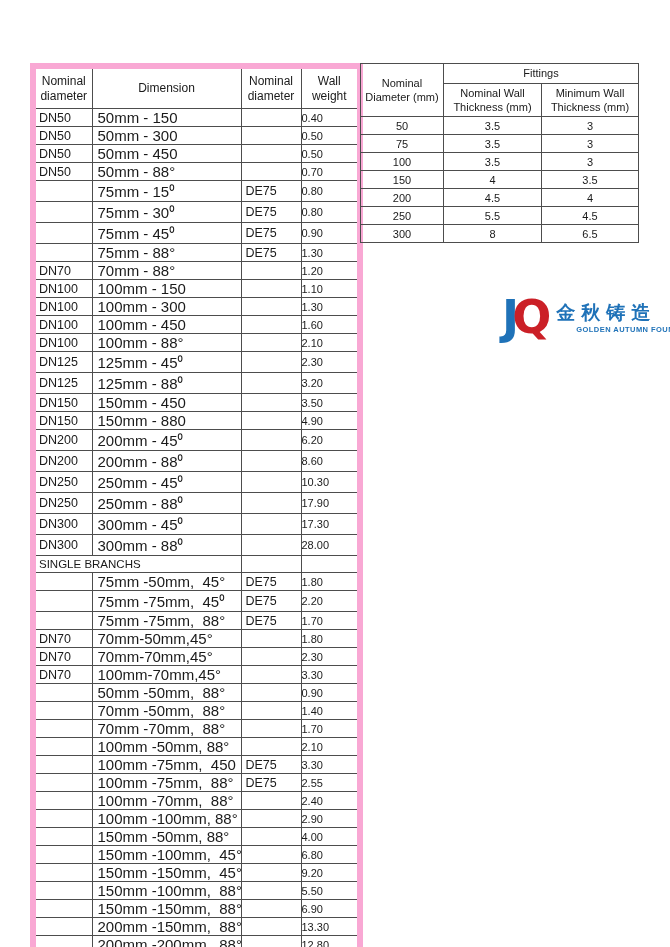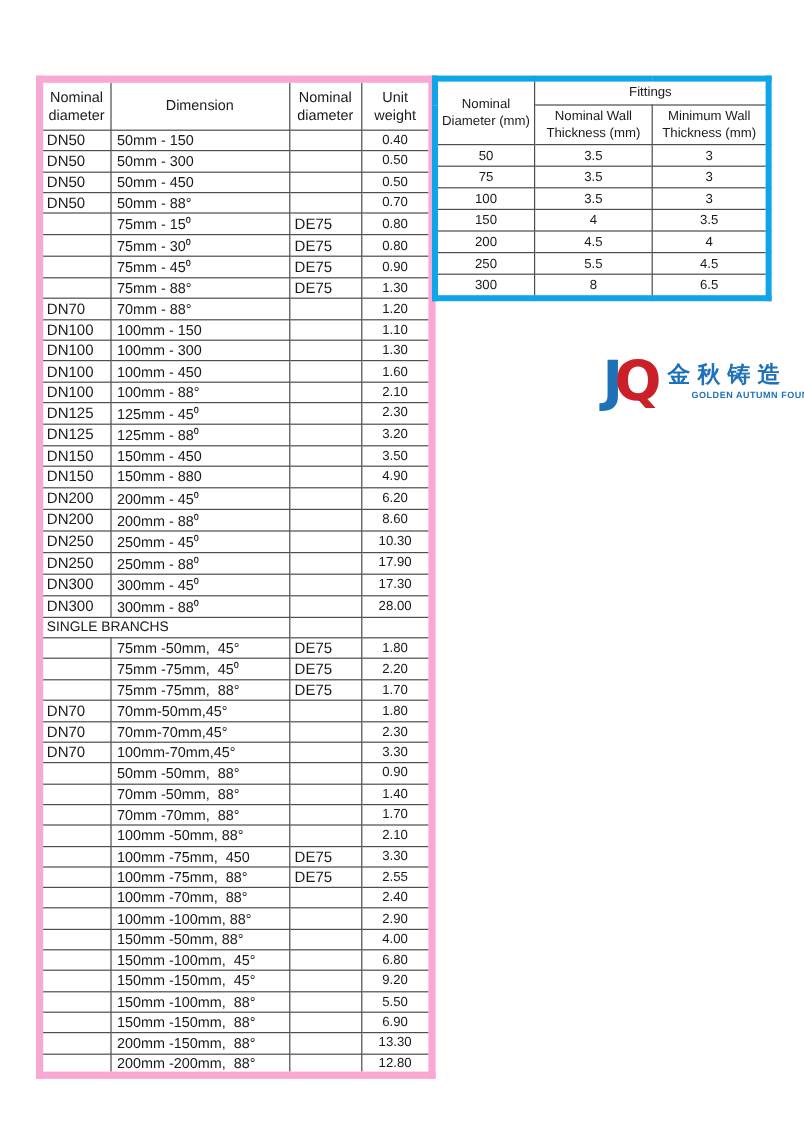--- a/index.html
+++ b/index.html
@@ -14,29 +14,29 @@
     border:6px solid #f9a8d4;
   }
   .main-table th,.main-table td{
     border:1px solid #4d4d4d;padding:0;overflow:hidden;vertical-align:middle;
   }
   .main-table thead th{
     height:39px;font-size:12px;font-weight:normal;text-align:center;line-height:1.25;
   }
   .main-table tbody tr{height:17.3px;padding-left:24px;}
   .main-table td.dn{font-size:12.5px;padding-left:3px;}
-  .main-table td.dim{font-size:12px;padding-left:5px;white-space:pre;}
+  .main-table td.dim{font-size:15px;padding-left:5px;white-space:pre;}
   .main-table td.de{font-size:12.5px;padding-left:4px;}
-  .main-table td.wt{font-size:11px;text-align:center;}
+  .main-table td.wt{font-size:11px;text-align:left;}
   .main-table td.section{font-size:11.5px;margin-left:38px;}
   
   .fittings-table{
     position:absolute;left:360px;top:63px;width:278px;
     border-collapse:collapse;table-layout:fixed;
-    border:5px solid #0ea5e9;
+    border:1px solid #0ea5e9;
   }
   .fittings-table th,.fittings-table td{
     border:1px solid #4d4d4d;padding:0;font-weight:normal;text-align:center;vertical-align:middle;
   }
   .fittings-table th{font-size:11px;line-height:1.3;}
   .fittings-table .f-group-row th{height:19px;}
   .fittings-table .f-sub-row th{height:32px;}
   .fittings-table tbody td{height:17px;font-size:11px;}
   
   .logo{position:absolute;left:502px;top:297px;display:flex;align-items:flex-start;}
@@ -56,21 +56,21 @@
     <col style="width:59px">
       <col style="width:149px">
       <col style="width:60px">
       <col style="width:59px">
   </colgroup>
   <thead>
     <tr>
       <th>Nominal diameter</th>
       <th>Dimension</th>
       <th>Nominal diameter</th>
-      <th>Unit weight</th>
+      <th>Wall weight</th>
     </tr>
   </thead>
   <tbody>
       <tr>
         <td class="dn">DN50</td>
         <td class="dim">50mm - 150</td>
         <td class="de"></td>
         <td class="wt">0.40</td>
       </tr>
       <tr>

